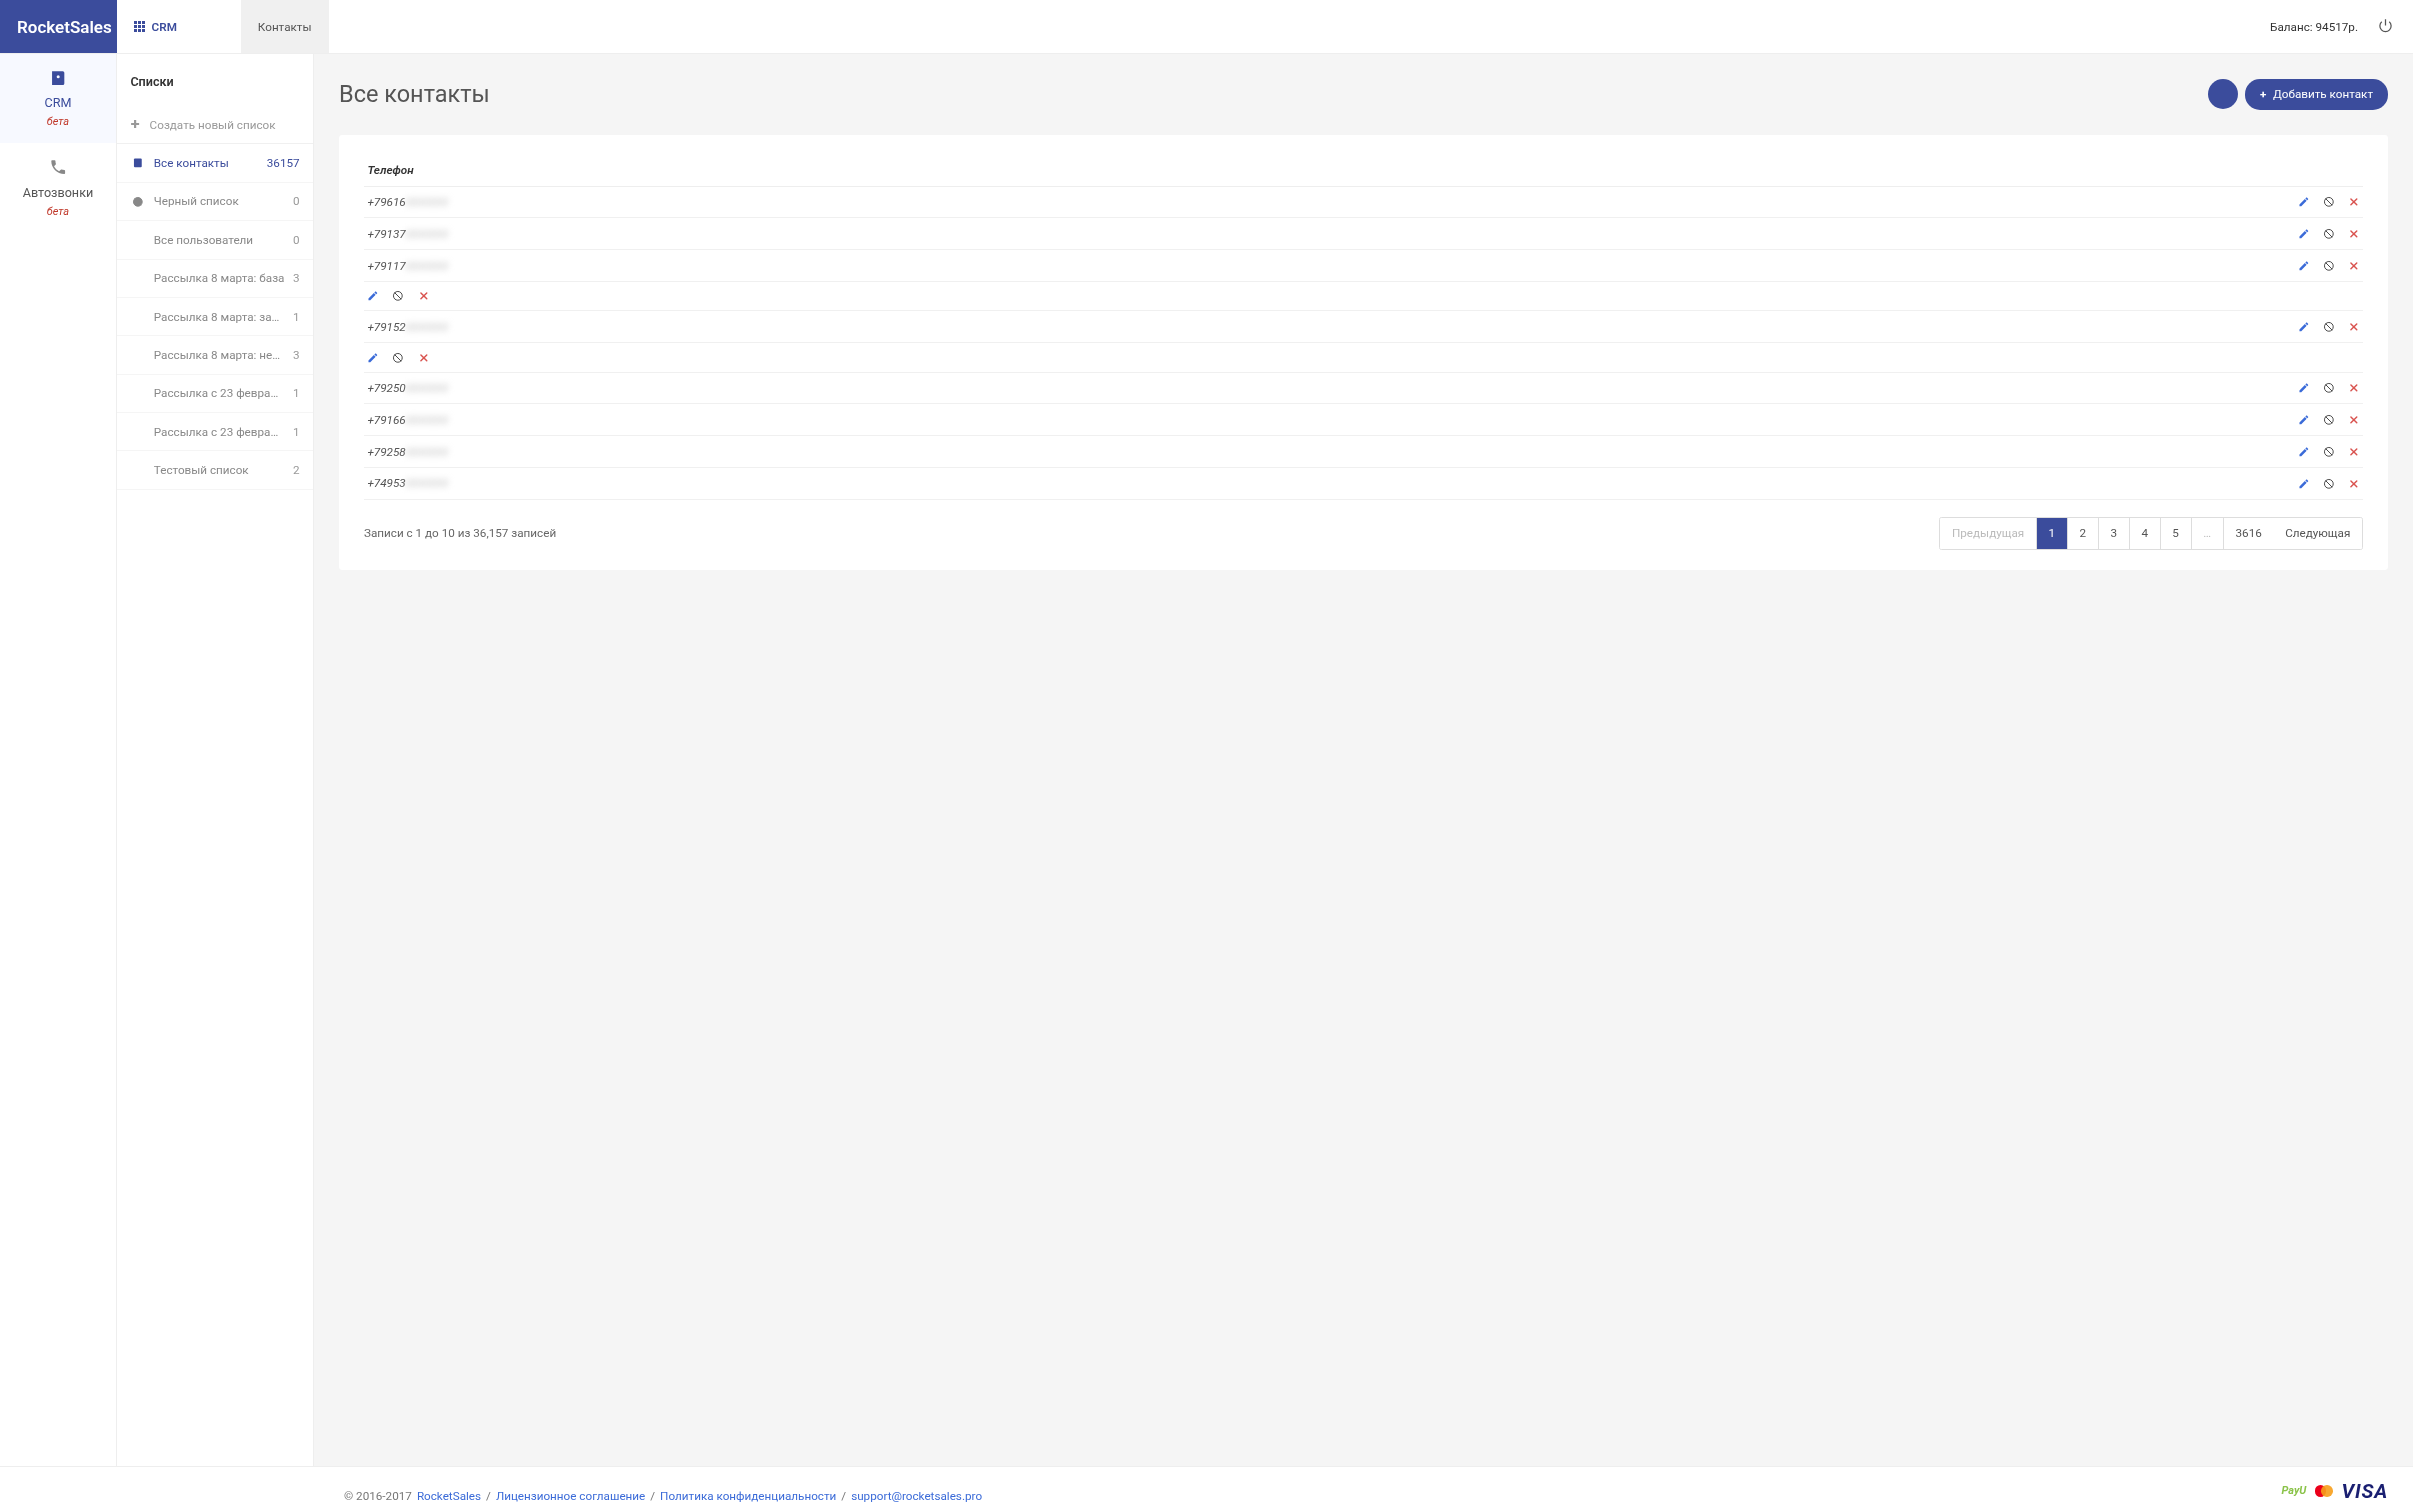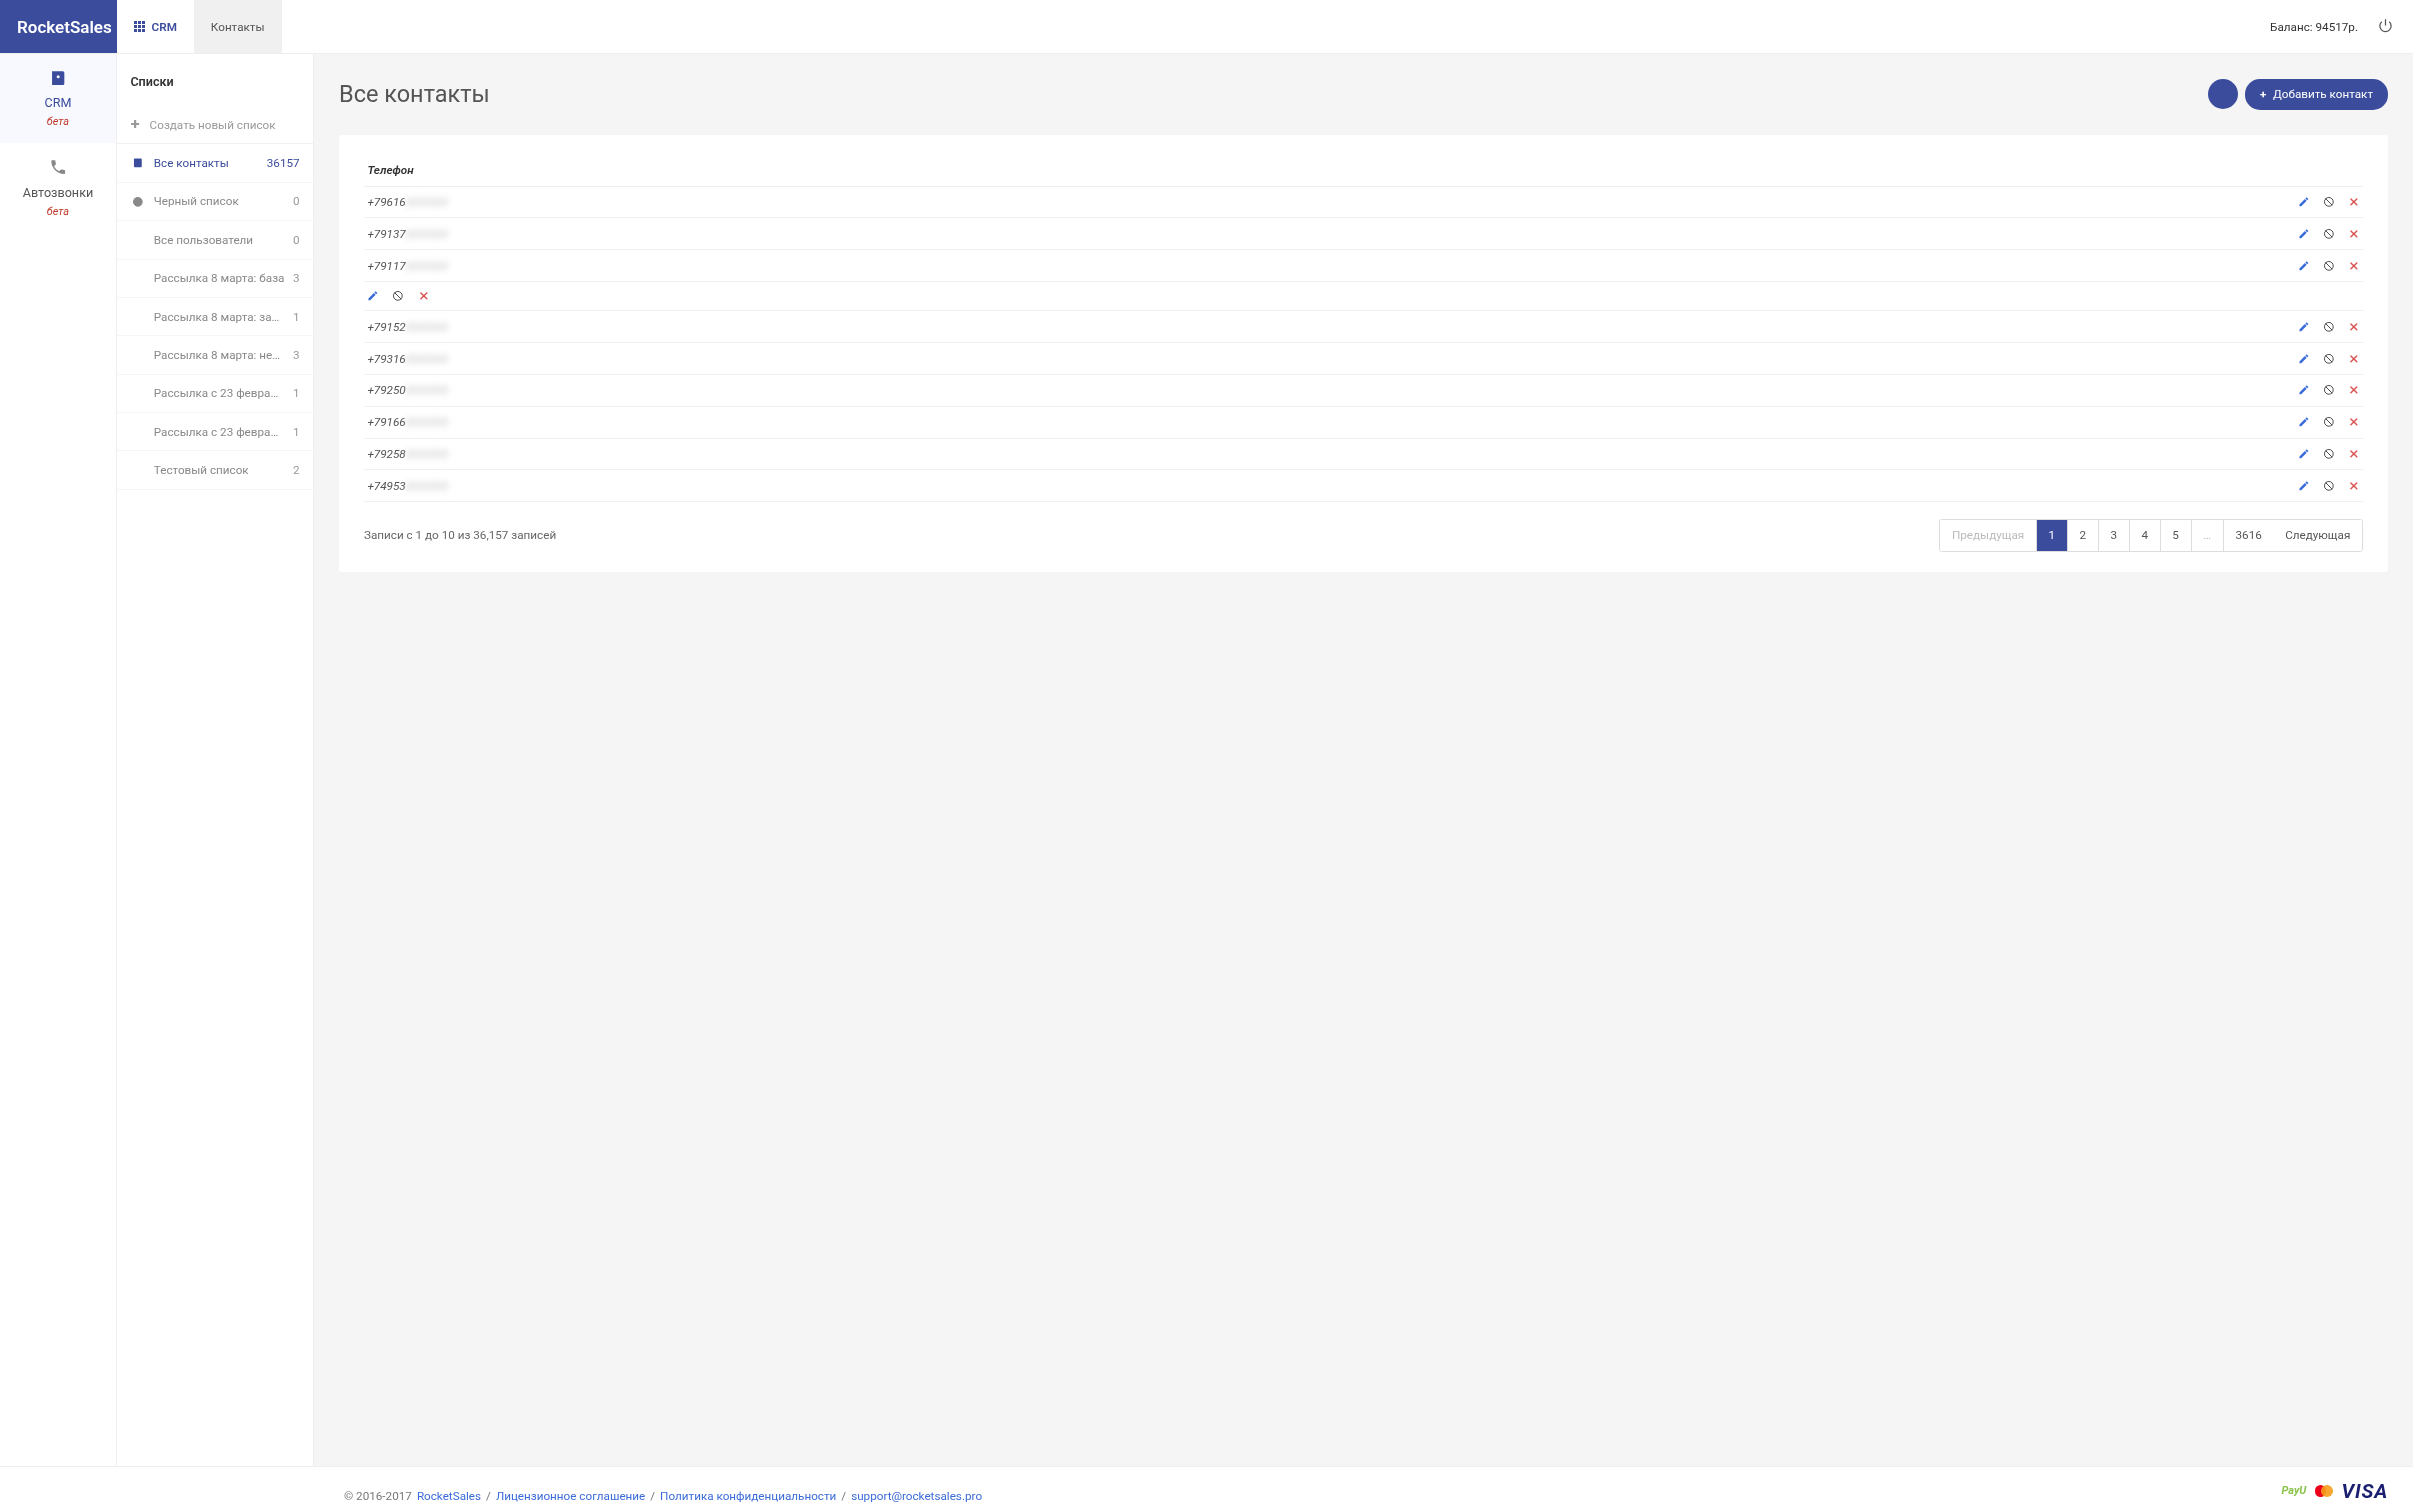--- a/index.html
+++ b/index.html
@@ -4,21 +4,21 @@
 <style>
 * { margin: 0; padding: 0; box-sizing: border-box; }
 body { font-family: -apple-system, BlinkMacSystemFont, "Segoe UI", Roboto, sans-serif; font-size: 11.7px; color: #333; background: #f5f5f5; }
 
 
 .header { display: flex; align-items: stretch; background: #fff; height: 54px; border-bottom: 0.8px solid #eee; }
 .logo-cell { background: #3b4c9c; color: #fff; font-size: 17px; font-weight: 600; display: flex; align-items: center; padding: 0 17px; width: 117px; }
 .nav-tabs { display: flex; }
 .nav-tab { display: flex; align-items: center; padding: 0 17px; cursor: pointer; gap: 6.7px; color: #555; }
 .nav-tab.active { color: #3b4c9c; font-weight: 600; }
-.nav-tab.secondary { background: #f0f0f0; }
+.nav-tab.secondary { background: #f0f0f0; margin-left: 47px; }
 .grid-icon { display:inline-grid; grid-template-columns: repeat(3,2.5px); grid-template-rows: repeat(3,2.5px); gap:1.7px; }
 .grid-icon span { background: #3b4c9c; width:2.5px; height:2.5px; display:block; }
 .header-right { margin-left: auto; display: flex; align-items: center; gap: 20px; padding-right: 20px; color: #333; }
 .power-icon svg { width: 15px; height: 15px; stroke: #555; }
 
 
 .app-body { display: flex; min-height: calc(100vh - 54px - 42px); }
 .sidebar-nav { width: 117px; background: #fff; border-right: 0.8px solid #eee; }
 .sidebar-nav-item { display:flex; flex-direction: column; align-items:center; padding: 15px 6.7px; cursor:pointer; gap:5px; }
 .sidebar-nav-item.active { background: #f7f9ff; }
@@ -340,24 +340,20 @@
                   </svg>
                 </span>
                 <span class="icon-btn icon-del">
                   <svg viewBox="0 0 24 24">
                     <path d="M18 6L6 18M6 6l12 12" stroke="#d9534f" stroke-width="3" stroke-linecap="round"></path>
                   </svg>
                 </span>
               </div>
             </div>
             <div class="tr">
-              <div class="td-phone">
-                <span>+79316</span>
-                <span class="blur">000000</span>
-              </div>
               <div class="td-actions">
                 <span class="icon-btn icon-edit">
                   <svg viewBox="0 0 24 24">
                     <path d="M3 17.25V21h3.75L17.8 9.94l-3.75-3.75L3 17.25zM20.7 7.04a1 1 0 0 0 0-1.41l-2.34-2.34a1 1 0 0 0-1.41 0l-1.83 1.83 3.75 3.75 1.83-1.83z"></path>
                   </svg>
                 </span>
                 <span class="icon-btn icon-ban">
                   <svg viewBox="0 0 24 24">
                     <circle cx="12" cy="12" r="9"></circle>
                     <line x1="5" y1="5" x2="19" y2="19"></line>

